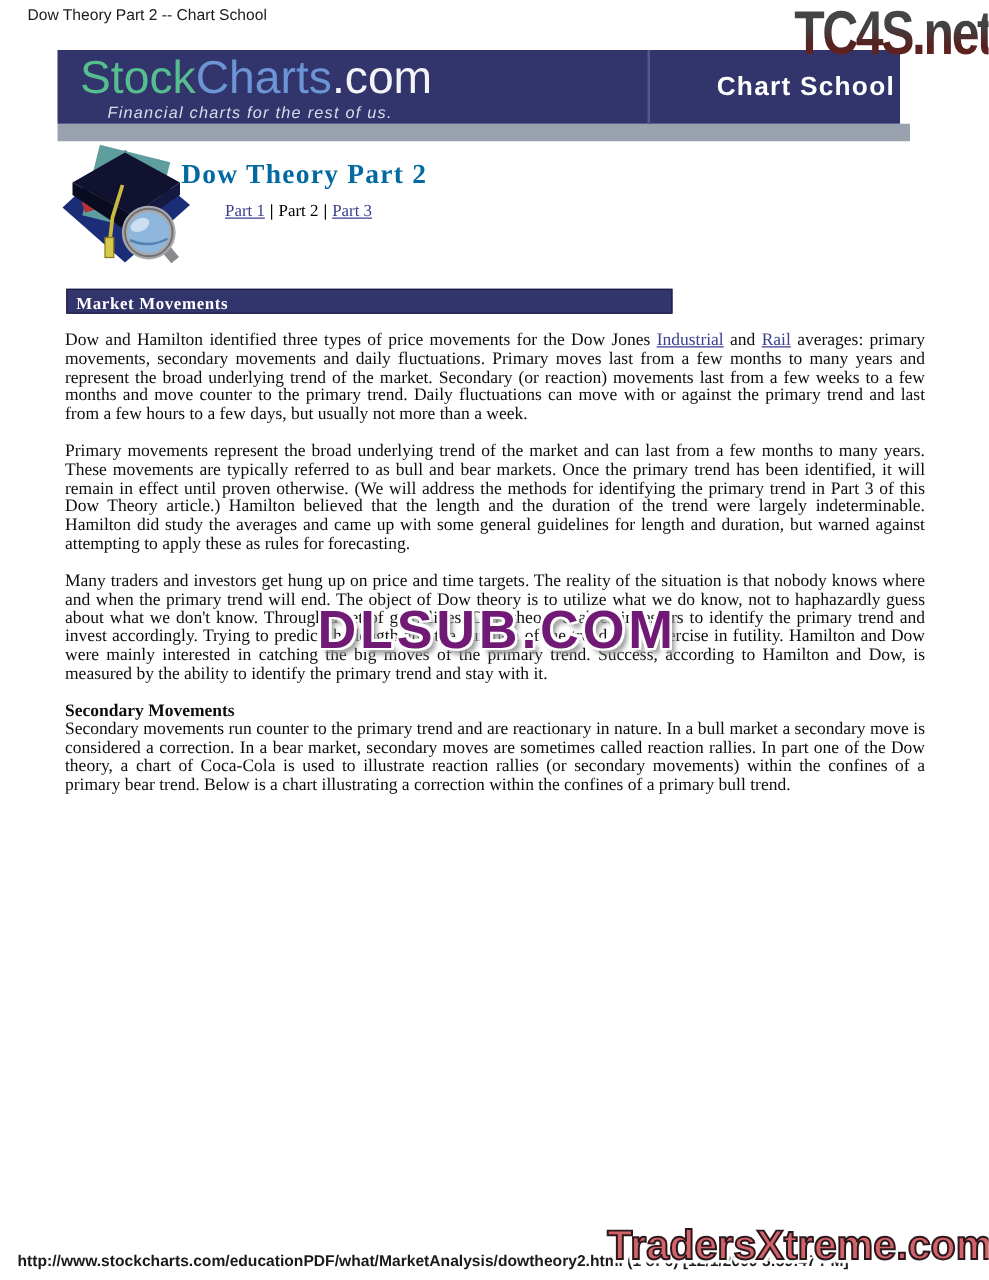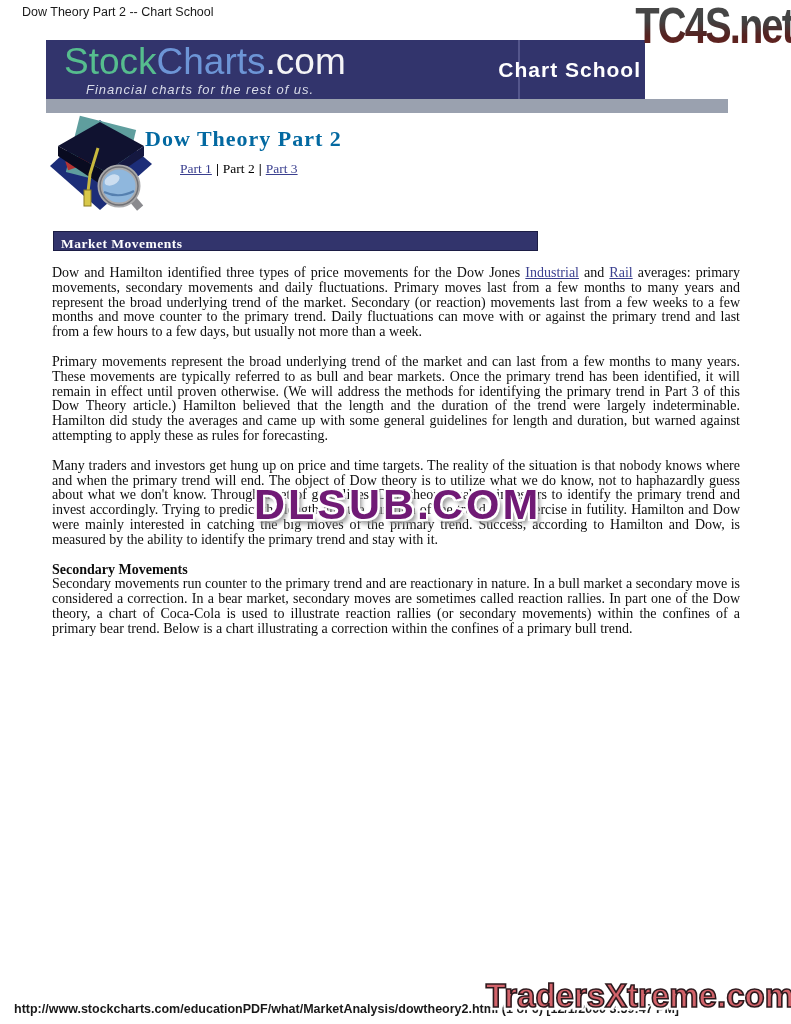--- a/index.html
+++ b/index.html
@@ -25,21 +25,21 @@
                         -2px 0 0 #fff,2px 0 0 #fff,0 -2px 0 #fff,0 2px 0 #fff,4px 5px 4px #9a9a9a;
             z-index:30;}
   .wm-traders{position:absolute;right:-3px;top:979px;font-family:"Liberation Sans",sans-serif;
             font-weight:bold;font-size:33px;letter-spacing:0px;line-height:1;color:#d2636a;
             -webkit-text-stroke:1.6px #2b181c;
             text-shadow:-3px -3px 1px #fff,3px -3px 1px #fff,-3px 3px 1px #fff,3px 3px 1px #fff,
                         0 -3px 1px #fff,0 3px 1px #fff,-3px 0 1px #fff,3px 0 1px #fff;
             z-index:40;}
 
   
-  .banner{position:absolute;left:46px;top:40px;width:599px;height:59px;background:#32346c;z-index:10;}
+  .banner{position:absolute;left:46px;top:40px;width:674px;height:59px;background:#32346c;z-index:10;}
   .logo-line{position:absolute;left:18px;top:2px;font-family:"Liberation Sans",sans-serif;
              font-size:37px;letter-spacing:0px;line-height:1.1;}
   .lg-stock{color:#56bd8e;}
   .lg-charts{color:#6d95d6;}
   .lg-com{color:#f4f4f6;}
   .tagline{position:absolute;left:40px;top:42px;font-family:"Liberation Sans",sans-serif;
            font-style:italic;font-size:13px;color:#d9dce9;letter-spacing:1px;}
   .banner-divider{position:absolute;left:472px;top:0;width:2px;height:59px;background:#54568c;}
   .chart-school{position:absolute;right:4px;top:18px;font-family:Liberation Sans, sans-serif;
                 font-weight:bold;font-size:21px;color:#ffffff;letter-spacing:1px;}

